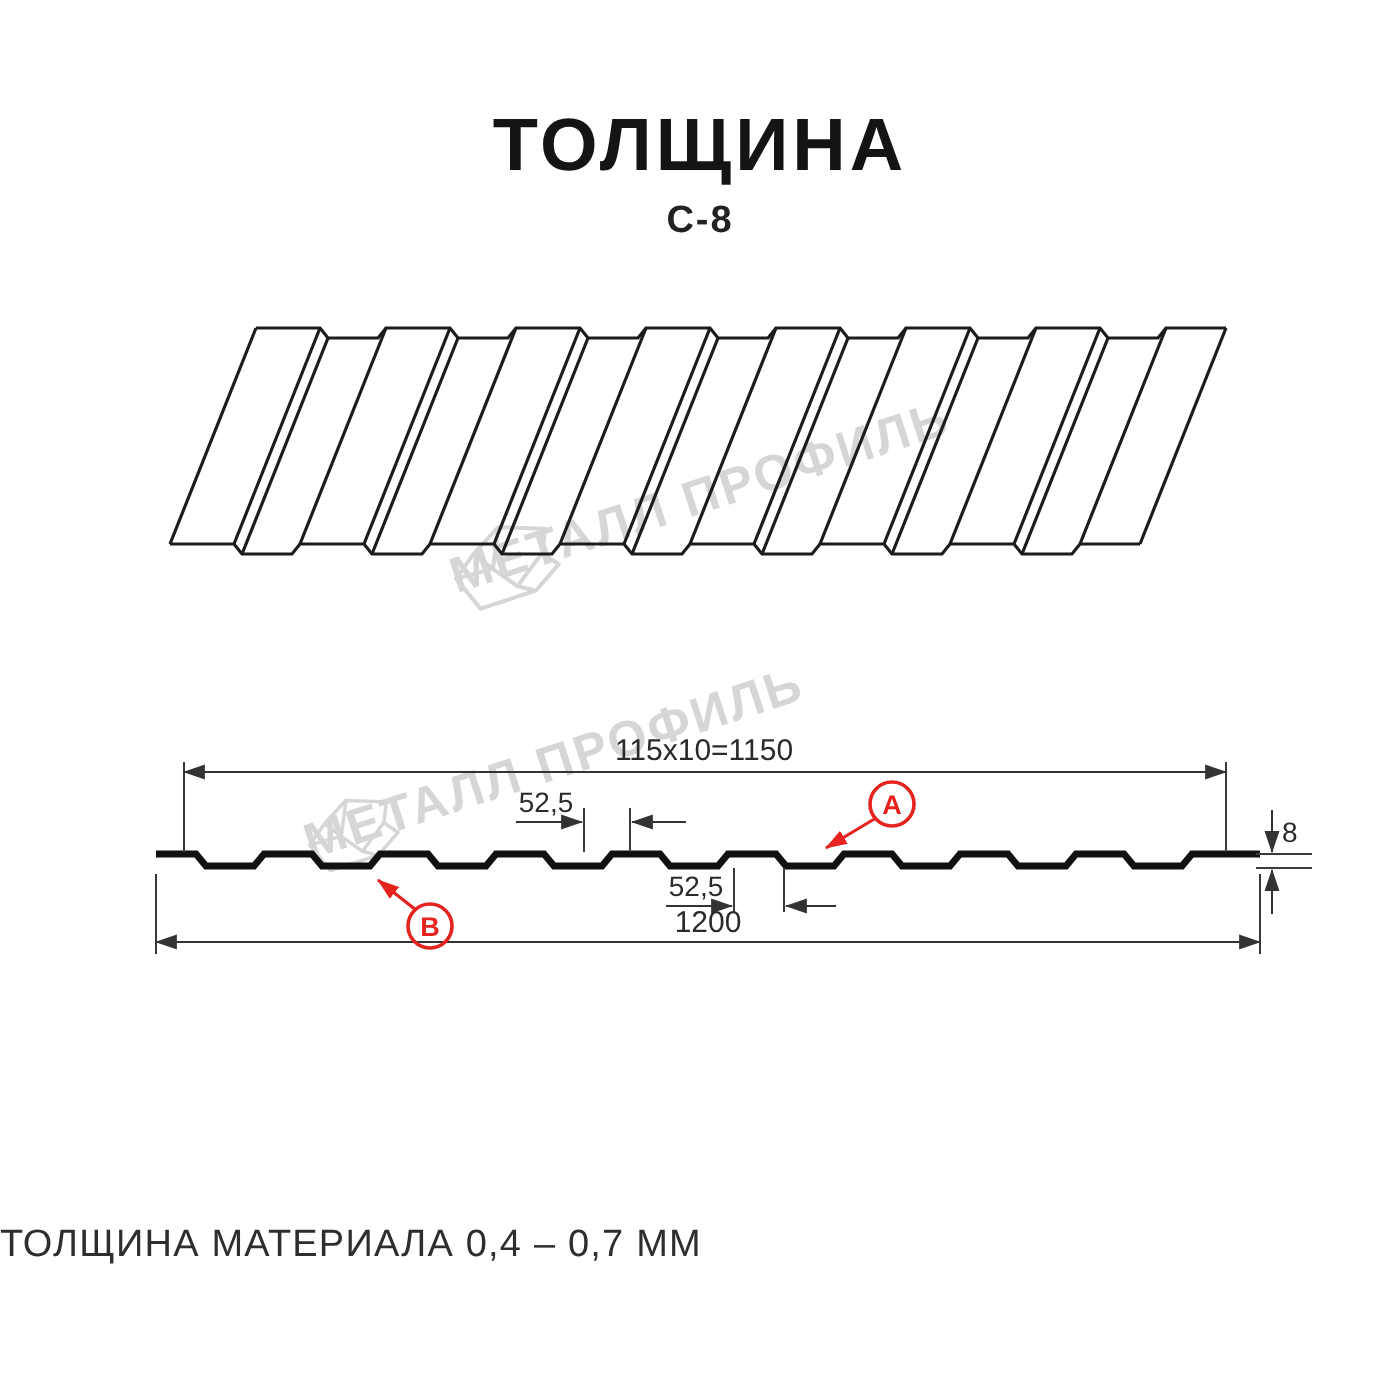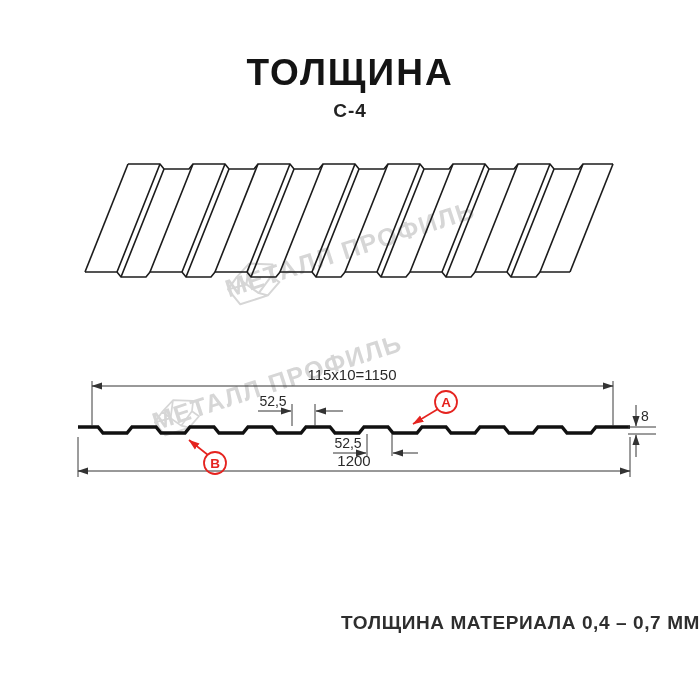--- a/index.html
+++ b/index.html
@@ -9,22 +9,22 @@
   }
   .title{
     position:absolute;left:0;top:52px;width:700px;text-align:center;
     font-size:37px;font-weight:800;letter-spacing:2px;color:#141414;
   }
   .subtitle{
     position:absolute;left:0;top:100px;width:700px;text-align:center;
     font-size:19px;font-weight:600;letter-spacing:1px;color:#222;
   }
   .footer{
-    position:absolute;left:0;top:612px;width:700px;text-align:right;
-    font-size:19px;font-weight:700;letter-spacing:0.6px;color:#2e2e2e;
+    position:absolute;left:0;top:612px;width:700px;text-align:left;
+    font-size:19px;font-weight:400;letter-spacing:0.6px;color:#2e2e2e;
   }
   .wm{
     position:absolute;display:flex;align-items:center;gap:7px;
     transform:rotate(-18deg);transform-origin:left center;
     color:#d6d6d6;white-space:nowrap;pointer-events:none;
   }
   .wm .wm-text{
     font-size:25px;font-weight:700;letter-spacing:1.5px;
   }
   .wm1{left:226px;top:275px;}
@@ -34,21 +34,21 @@
   .xsec{left:0;top:355px;}
   .dimtext{fill:#2a2a2a;font-family:"Liberation Sans",sans-serif;}
   .redtext{fill:#e5231f;font-family:"Liberation Sans",sans-serif;font-weight:600;}
 </style>
 </head>
 <body>
 
 <div class="canvas">
 
   <div class="title">ТОЛЩИНА</div>
-  <div class="subtitle">С-4</div>
+  <div class="subtitle">С-8</div>
 
   <div class="wm wm1">
     <svg width="58" height="38" viewBox="0 0 58 38">
       <path d="M9,37 L2,19 L14,10 L30,1 L52,9 L47,20 L53,28 L38,37 Z M14,10 L21,20 L2,19 M21,20 L30,1 M21,20 L30,32 L38,37 M30,32 L47,20" fill="none" stroke="#d6d6d6" stroke-width="2" stroke-linejoin="round"></path>
     </svg>
     <span class="wm-text">МЕТАЛЛ ПРОФИЛЬ</span>
   </div>
 
   <div class="wm wm2">
     <svg width="50" height="44" viewBox="0 0 58 38">

